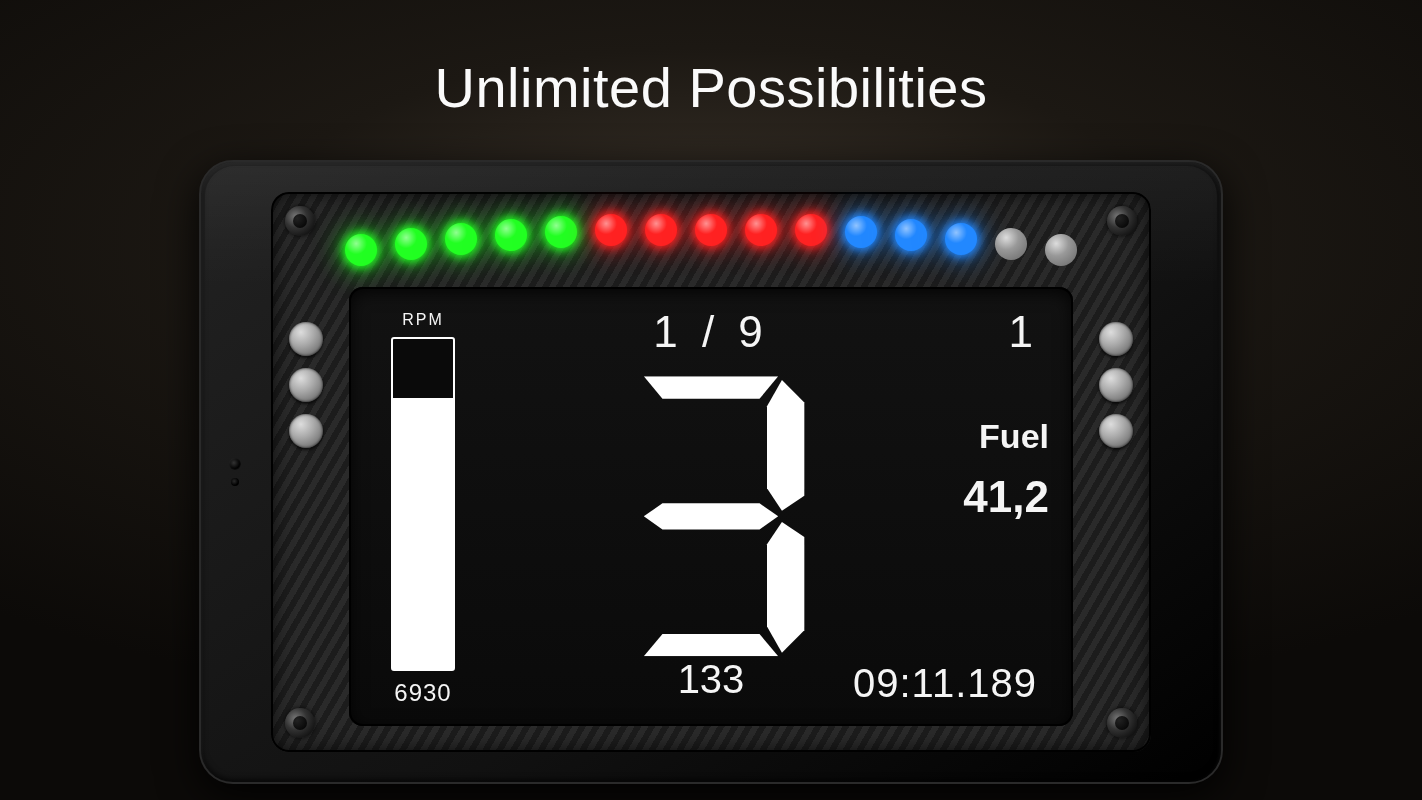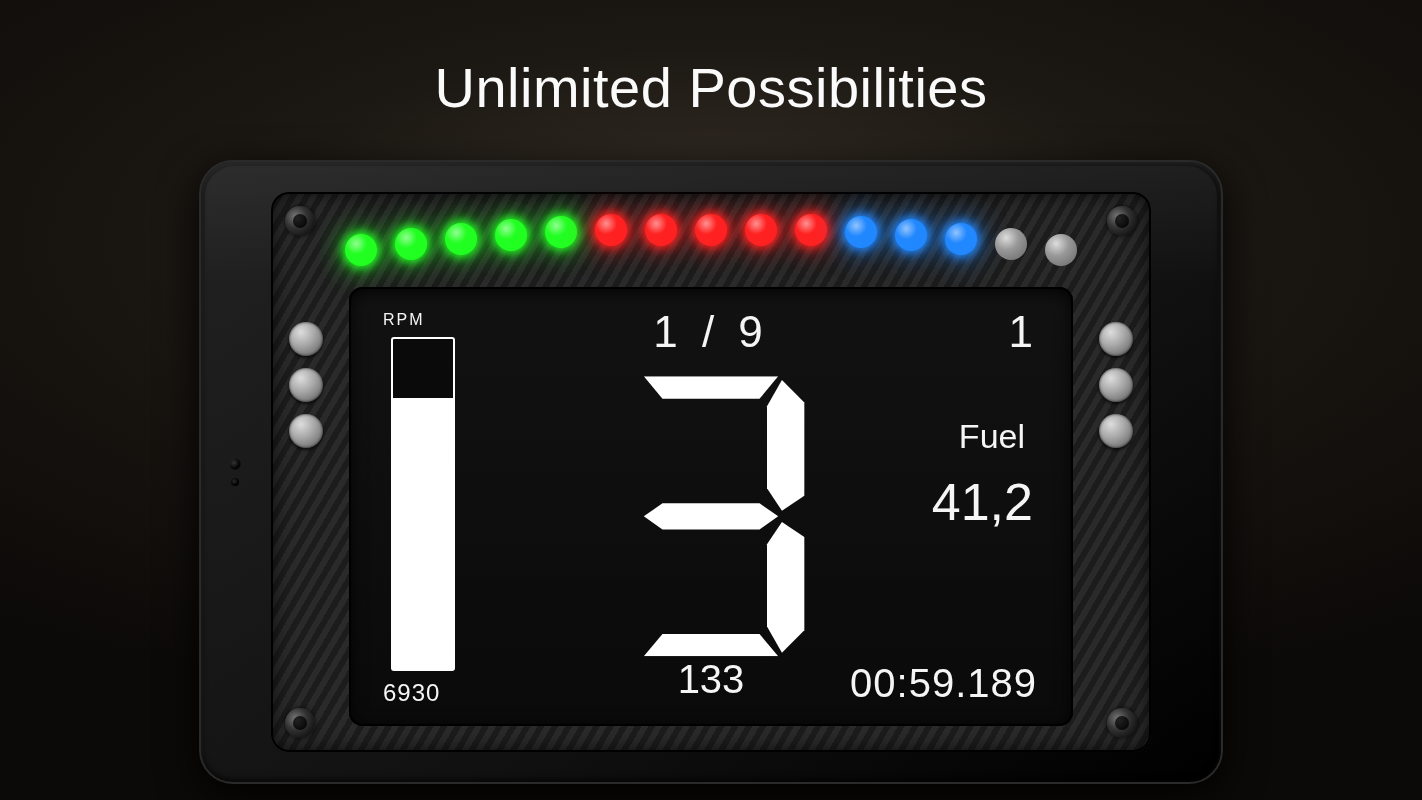--- a/index.html
+++ b/index.html
@@ -152,21 +152,21 @@
     background: linear-gradient(180deg, #121212 0%, #0a0a0a 100%);
     border-radius: 14px;
     box-shadow: inset 0 0 0 2px #000, inset 0 4px 18px rgba(0,0,0,0.9);
     color:#f5f5f5;
   }
 
   .rpm-block {
     position:absolute;
     left: 34px; top: 24px;
     width: 80px;
-    text-align:left;
+    text-align:center;
   }
   .rpm-label {
     font-size: 16px;
     letter-spacing: 2px;
     margin-bottom: 8px;
     font-weight:300;
   }
   .rpm-bar-shell {
     width: 60px;
     height: 330px;
@@ -206,29 +206,29 @@
   }
 
   .gear {
     position:absolute;
     left:50%; top:50%;
     transform: translate(-50%, -46%);
   }
 
   .fuel-label {
     position:absolute;
-    right: 48px; top: 130px;
+    right: 24px; top: 130px;
     font-size: 34px;
-    font-weight:400;
+    font-weight:700;
   }
   .fuel-value {
     position:absolute;
-    right: 40px; top: 185px;
-    font-size: 52px;
-    font-weight:400;
+    right: 24px; top: 185px;
+    font-size: 44px;
+    font-weight:700;
   }
 
   .speed {
     position:absolute;
     bottom: 24px;
     left: 50%;
     transform: translateX(-50%);
     font-size: 40px;
     font-weight:300;
   }
@@ -344,18 +344,18 @@
               <polygon points="88,78 100,86 100,136 88,148 80,134 80,90"></polygon>
               <polygon points="14,150 86,150 76,138 24,138"></polygon>
             </g>
           </svg>
         </div>
 
         <div class="fuel-label">Fuel</div>
         <div class="fuel-value">41,2</div>
 
         <div class="speed">133</div>
-        <div class="laptime">00:59.189</div>
+        <div class="laptime">09:11.189</div>
 
       </div>
     </div>
   </div>
 </div>
 
 </body></html>

